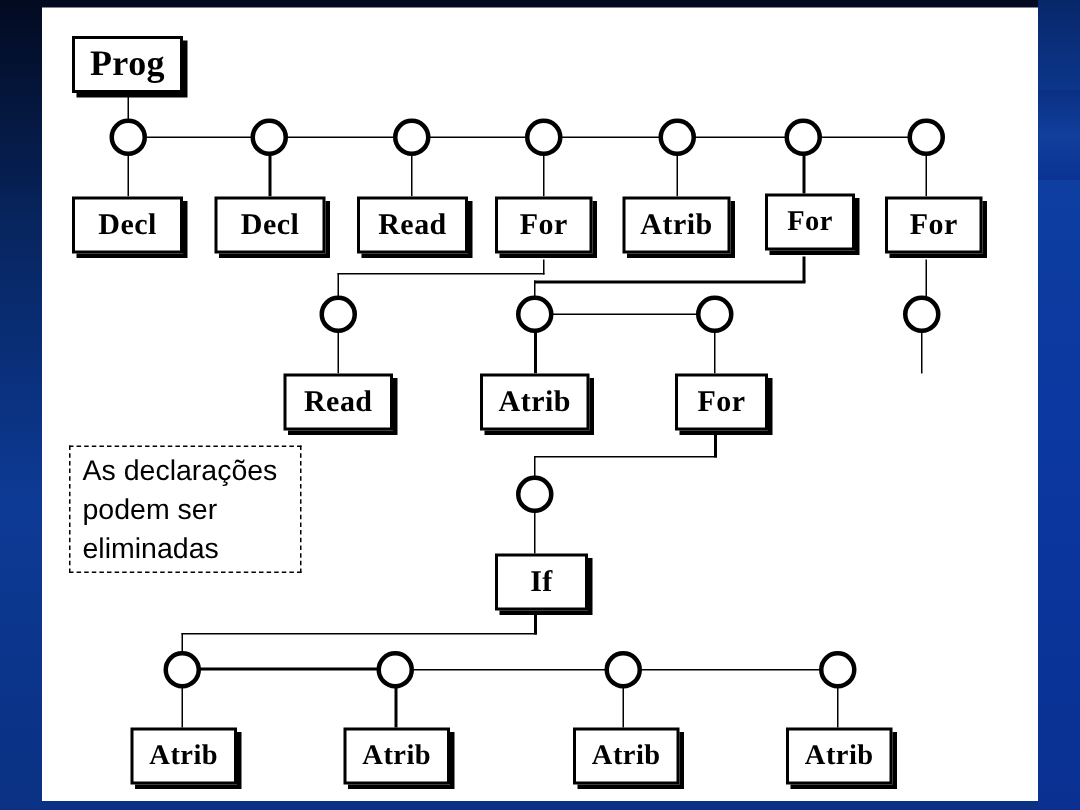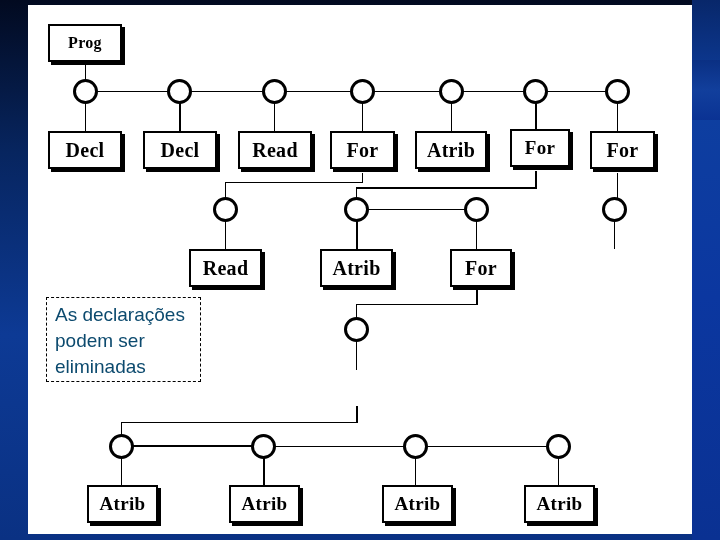--- a/index.html
+++ b/index.html
@@ -57,21 +57,21 @@
   .ln.h2{height:2px;}
   .ln.v2{width:2px;}
   .note{
     position:absolute;
     box-sizing:border-box;
     border:1px dashed #000;
     font-family:"Liberation Sans", sans-serif;
     font-weight:400;
     font-size:19px;
     line-height:26px;
-    color:#0c4a6e;
+    color:#000000;
     padding:4px 6px 0 8px;
     background:transparent;
     z-index:6;
     white-space:pre-wrap;
     overflow:visible;
   }
 </style>
 </head>
 <body>
 
@@ -141,34 +141,35 @@
     <div class="circ" style="left:436px;top:192px;width:25px;height:25px;"></div>
     <div class="circ" style="left:574px;top:192px;width:25px;height:25px;"></div>
 
     <div class="circ" style="left:316px;top:312px;width:25px;height:25px;"></div>
 
     <div class="circ" style="left:81px;top:429px;width:25px;height:25px;"></div>
     <div class="circ" style="left:223px;top:429px;width:25px;height:25px;"></div>
     <div class="circ" style="left:375px;top:429px;width:25px;height:25px;"></div>
     <div class="circ" style="left:518px;top:429px;width:25px;height:25px;"></div>
 
-    <div class="node" style="left:20px;top:19px;width:74px;height:38px;font-size:16px;">Prog</div>
+    <div class="node" style="left:20px;top:19px;width:74px;height:38px;font-size:24px;">Prog</div>
 
     <div class="node" style="left:20px;top:126px;width:74px;height:38px;font-size:20px;">Decl</div>
     <div class="node" style="left:115px;top:126px;width:74px;height:38px;font-size:20px;">Decl</div>
     <div class="node" style="left:210px;top:126px;width:74px;height:38px;font-size:20px;">Read</div>
     <div class="node" style="left:302px;top:126px;width:65px;height:38px;font-size:20px;">For</div>
     <div class="node" style="left:387px;top:126px;width:72px;height:38px;font-size:20px;">Atrib</div>
     <div class="node" style="left:482px;top:124px;width:60px;height:38px;font-size:19px;">For</div>
     <div class="node" style="left:562px;top:126px;width:65px;height:38px;font-size:20px;">For</div>
 
     <div class="node" style="left:161px;top:244px;width:73px;height:38px;font-size:20px;">Read</div>
     <div class="node" style="left:292px;top:244px;width:73px;height:38px;font-size:20px;">Atrib</div>
     <div class="node" style="left:422px;top:244px;width:62px;height:38px;font-size:20px;">For</div>
 
+    <div class="node" style="left:302px;top:364px;width:62px;height:38px;font-size:20px;">If</div>
 
     <div class="node" style="left:59px;top:480px;width:71px;height:38px;font-size:19px;">Atrib</div>
     <div class="node" style="left:201px;top:480px;width:71px;height:38px;font-size:19px;">Atrib</div>
     <div class="node" style="left:354px;top:480px;width:71px;height:38px;font-size:19px;">Atrib</div>
     <div class="node" style="left:496px;top:480px;width:71px;height:38px;font-size:19px;">Atrib</div>
 
     <div class="note" style="left:18px;top:292px;width:155px;height:85px;">As declarações podem ser eliminadas</div>
 
   </div>
 </div>

